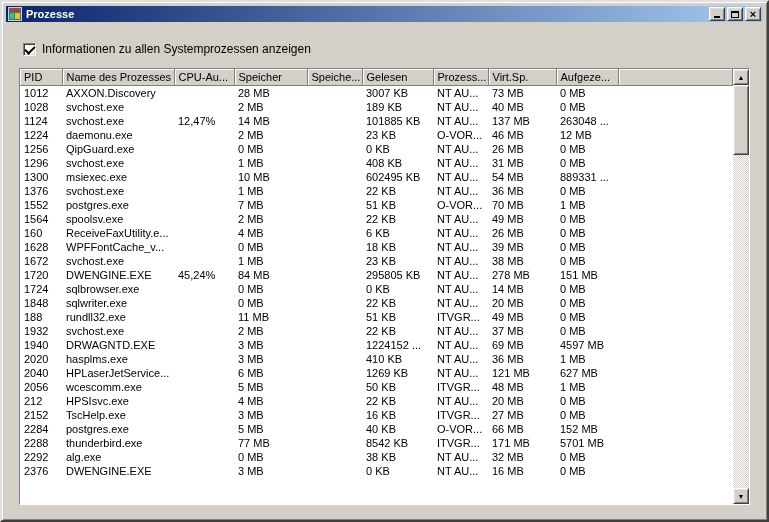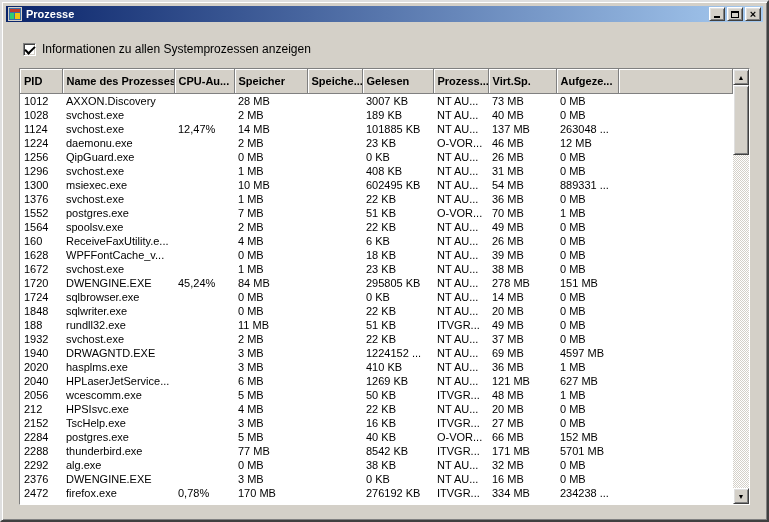--- a/index.html
+++ b/index.html
@@ -32,22 +32,22 @@
   .checkmark{position:absolute;left:3px;top:0px;width:4px;height:8px;
     border:solid #000;border-width:0 2px 2px 0;transform:rotate(45deg);}
   .checkbox-label{font-size:12px;color:#000;}
   
   .list-container{position:absolute;left:17px;right:17px;top:66px;bottom:15px;
     background:#ffffff;box-sizing:border-box;display:flex;
     border:1px solid;border-color:#808080 #ffffff #ffffff #808080;
     box-shadow:inset 1px 1px 0 #404040;}
   .list-content{flex:1 1 auto;overflow:hidden;background:#ffffff;}
   table{border-collapse:collapse;table-layout:fixed;width:100%;}
-  th{background:#d4d0c8;font-weight:bold;font-size:11px;text-align:left;
-    height:24px;padding:0 4px;box-sizing:border-box;white-space:nowrap;overflow:hidden;
+  th{background:#d4d0c8;font-weight:normal;font-size:11px;text-align:left;
+    height:16px;padding:0 4px;box-sizing:border-box;white-space:nowrap;overflow:hidden;
     border-right:1px solid #808080;border-bottom:1px solid #808080;
     box-shadow:inset 1px 1px 0 #ffffff;cursor:default;}
   td{font-size:11px;height:14px;padding:0 4px;box-sizing:border-box;
     white-space:nowrap;overflow:hidden;color:#000;line-height:14px;}
   tbody tr{height:14px;padding-left:7px;}
   
   .scrollbar{flex:0 0 16px;width:16px;display:flex;flex-direction:column;
     background:#efefef;
     background-image:repeating-conic-gradient(#ffffff 0% 25%, #d4d0c8 0% 50%);
     background-size:2px 2px;}
@@ -456,32 +456,20 @@
               <td>DWENGINE.EXE</td>
               <td></td>
               <td>3 MB</td>
               <td></td>
               <td>0 KB</td>
               <td>NT AU...</td>
               <td>16 MB</td>
               <td>0 MB</td>
               <td></td>
             </tr>
-            <tr>
-              <td>2472</td>
-              <td>firefox.exe</td>
-              <td>0,78%</td>
-              <td>170 MB</td>
-              <td></td>
-              <td>276192 KB</td>
-              <td>ITVGR...</td>
-              <td>334 MB</td>
-              <td>234238 ...</td>
-              <td></td>
-            </tr>
           </tbody>
       </table>
     </div>
     <div class="scrollbar">
       <div class="sb-btn">▲</div>
       <div class="sb-track">
         <div class="sb-thumb"></div>
       </div>
       <div class="sb-btn">▼</div>
     </div>

